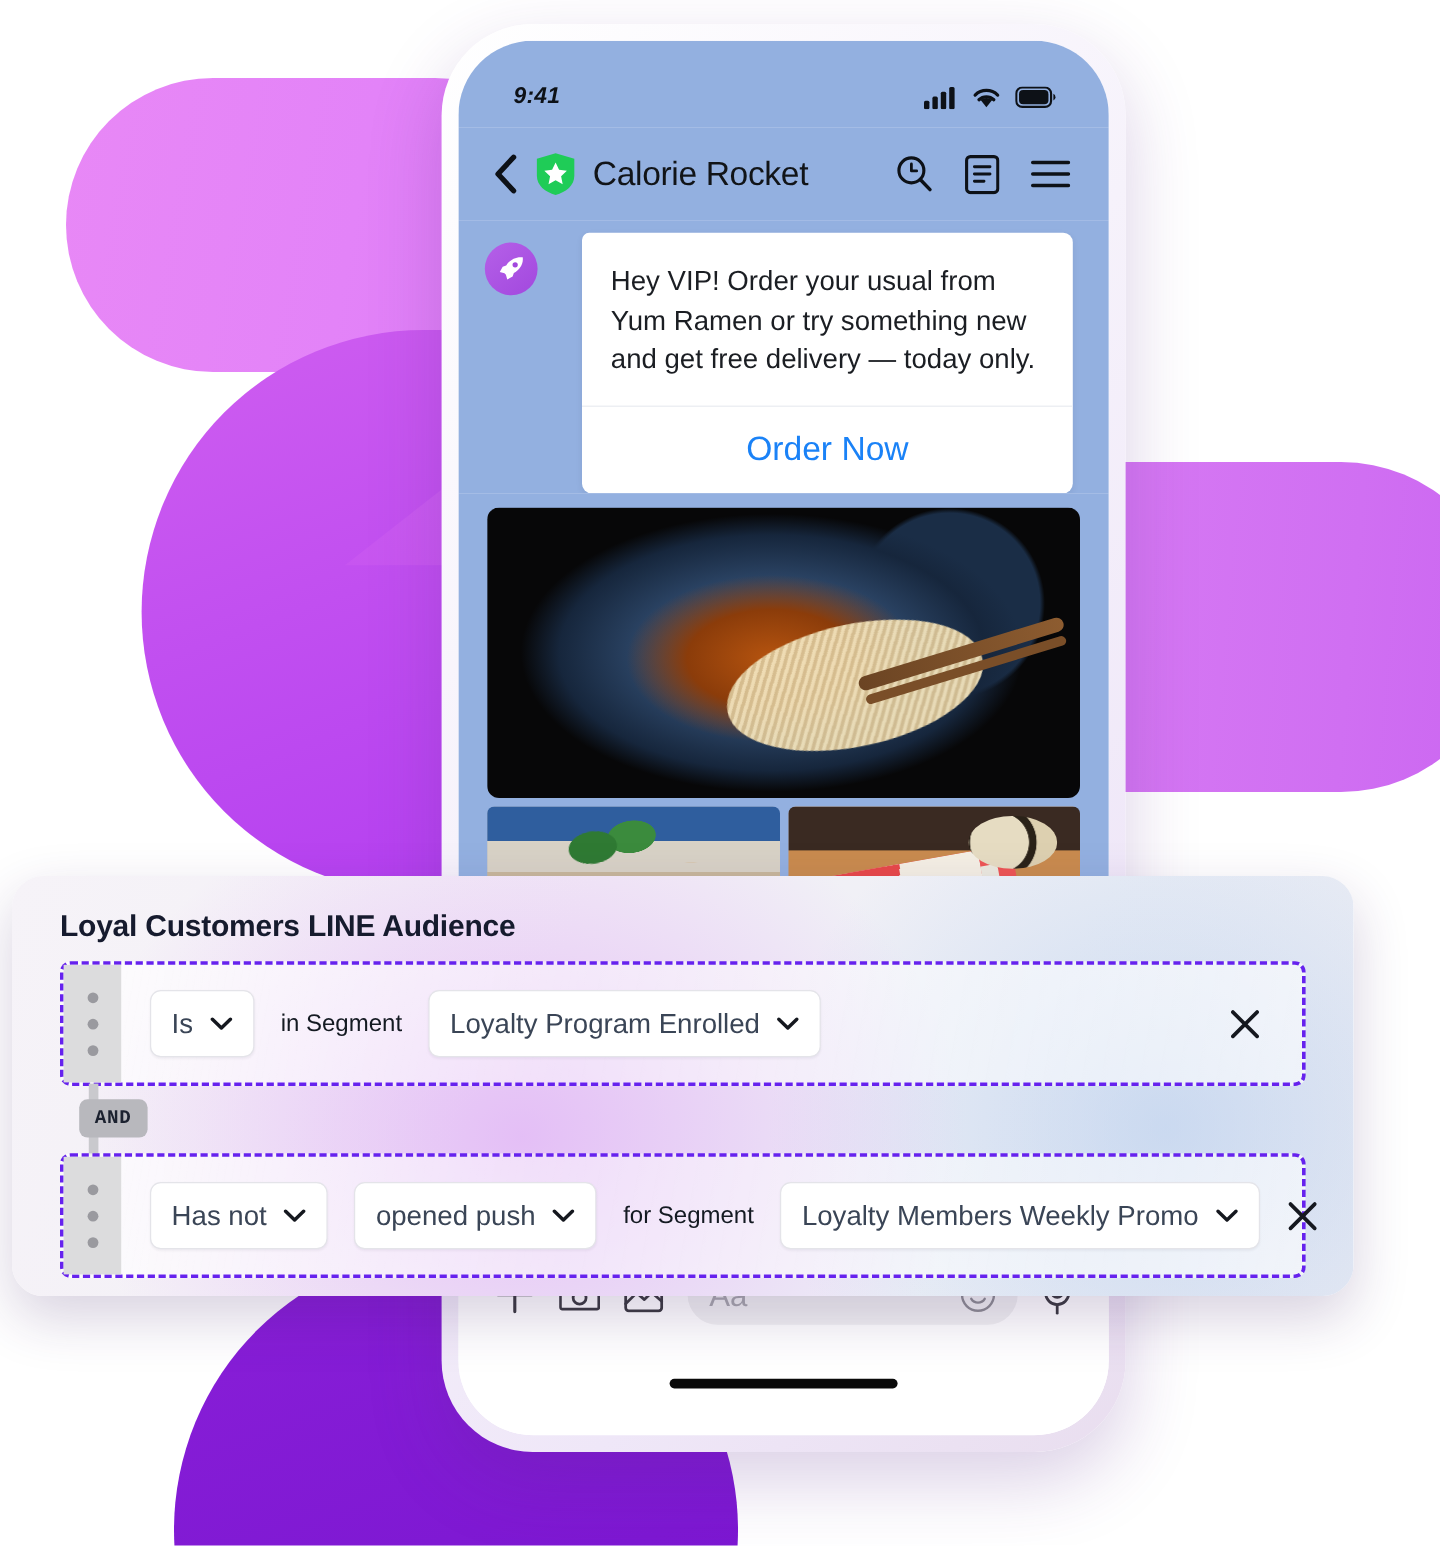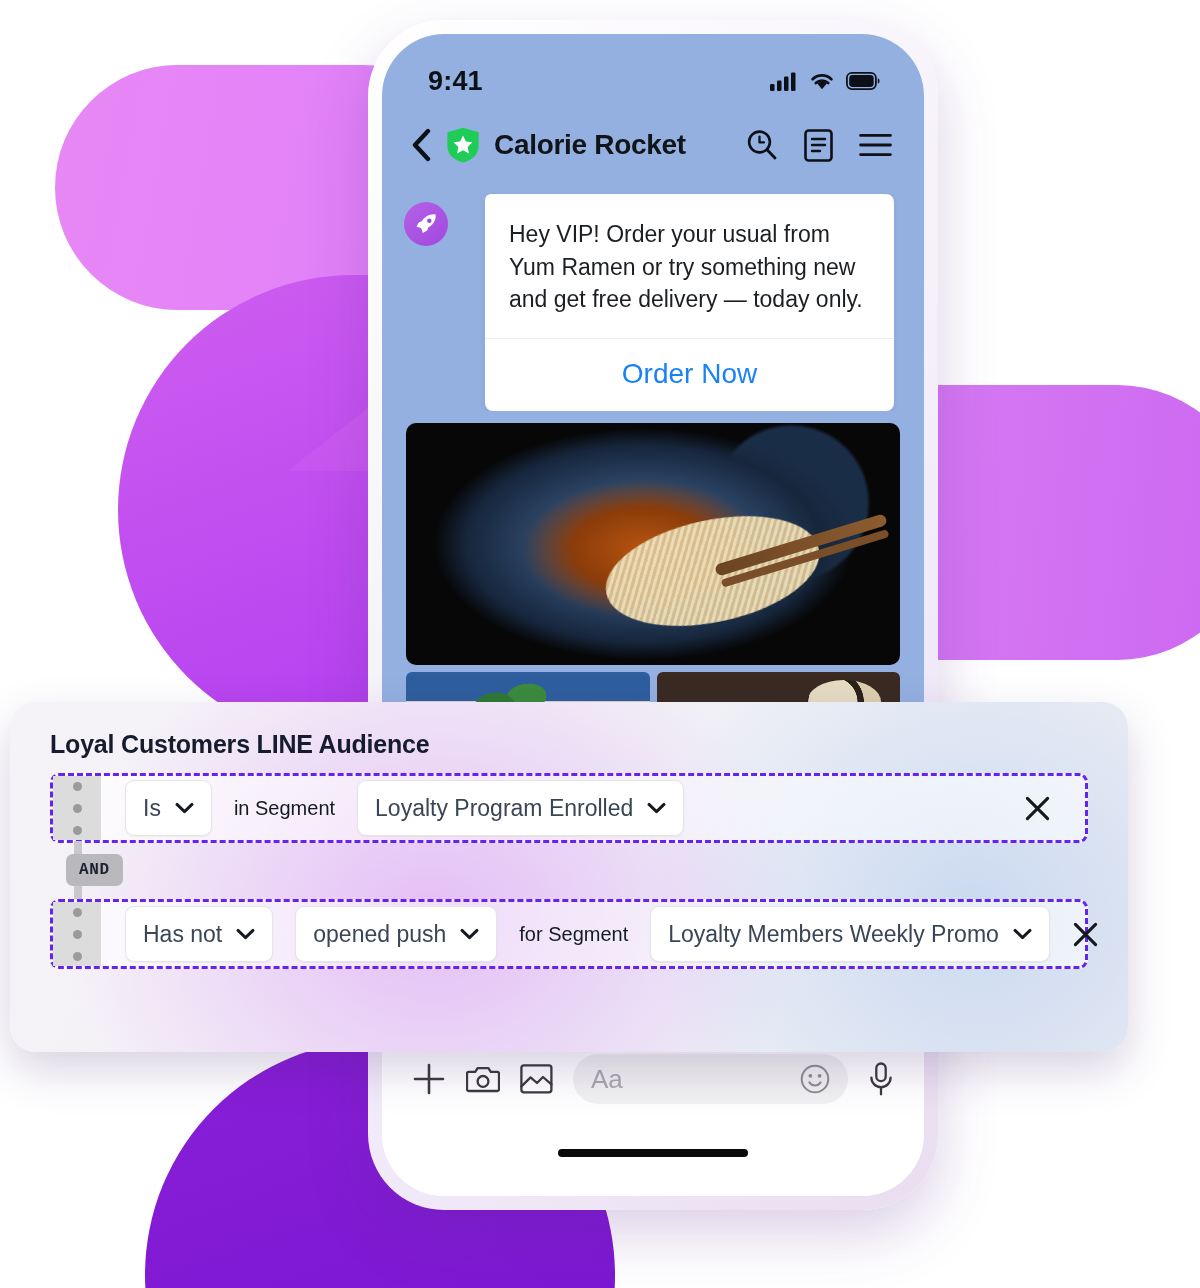--- a/index.html
+++ b/index.html
@@ -66,34 +66,34 @@
 
   
   .chat-top { background: #93b0e0; }
 
   
   #status-bar {
     height: 72px;
     display: flex; align-items: center; justify-content: space-between;
     padding: 22px 44px 0 46px;
   }
-  #status-time { font-size: 27px; font-weight: 600; color: #0d1117; letter-spacing: .2px; }
+  #status-time { font-size: 19px; font-weight: 600; color: #0d1117; letter-spacing: .2px; font-style: italic; }
   #status-icons { display: flex; align-items: center; gap: 11px; }
 
   
   #nav-bar {
     height: 78px;
     display: flex; align-items: center;
     padding: 0 32px 0 28px;
     gap: 14px;
   }
   #nav-back { cursor: pointer; display:flex; align-items:center; }
   #brand-shield { width: 34px; height: 36px; flex: none; }
   #nav-title {
-    font-size: 28px; font-weight: 700; color: #111418;
+    font-size: 28px; font-weight: 400; color: #111418;
     letter-spacing: -0.3px; white-space: nowrap;
   }
   #nav-actions { margin-left: auto; display: flex; align-items: center; gap: 26px; }
   .nav-ico { cursor: pointer; display: flex; }
 
   
   #msg-area { padding: 10px 30px 0 22px; display: flex; gap: 13px; }
   #msg-avatar {
     width: 44px; height: 44px; border-radius: 50%; flex: none;
     background: linear-gradient(140deg, #b560e8, #a248de);
@@ -223,42 +223,42 @@
     position: relative;
   }
   #input-placeholder { color: #a8a8ad; font-size: 26px; }
   #emoji-btn { margin-left: auto; cursor: pointer; display:flex; }
   #home-area { background:#fff; height: 86px; display:flex; align-items:center; justify-content:center; }
   #home-indicator { width: 190px; height: 8px; border-radius: 4px; background: #0a0a0a; }
 
   
   #audience-panel {
     position: absolute;
-    left: 10px; top: 702px;
+    left: 10px; top: 730px;
     width: 1118px; height: 350px;
     border-radius: 26px;
     background:
       radial-gradient(ellipse 46% 120% at 38% 62%, rgba(216,150,246,.55) 0%, rgba(216,150,246,0) 72%),
       radial-gradient(ellipse 40% 120% at 86% 60%, rgba(168,196,235,.50) 0%, rgba(168,196,235,0) 74%),
       linear-gradient(118deg, #f6f3f8 0%, #f3f0f6 38%, #eef0f6 70%, #ecedf4 100%);
     box-shadow: 0 18px 46px rgba(60,30,100,.20);
     padding: 22px 22px 20px 22px;
     overflow: hidden;
   }
   #panel-title {
     font-size: 25px; font-weight: 700; color: #161b2e;
     letter-spacing: -0.2px;
     margin: 6px 0 14px 18px;
   }
 
   .cond-row {
     position: relative;
     border: 3px dashed #6622ee;
     border-radius: 9px;
-    height: 70px;
+    height: 104px;
     display: flex; align-items: center;
     background: linear-gradient(100deg, rgba(255,255,255,.72) 0%, rgba(255,255,255,.45) 42%, rgba(255,255,255,.60) 100%);
     margin: 0 18px;
   }
   .drag-handle {
     width: 48px; align-self: stretch;
     background: #dcdcdd;
     display: flex; flex-direction: column;
     align-items: center; justify-content: center; gap: 13px;
     cursor: grab; flex: none;

